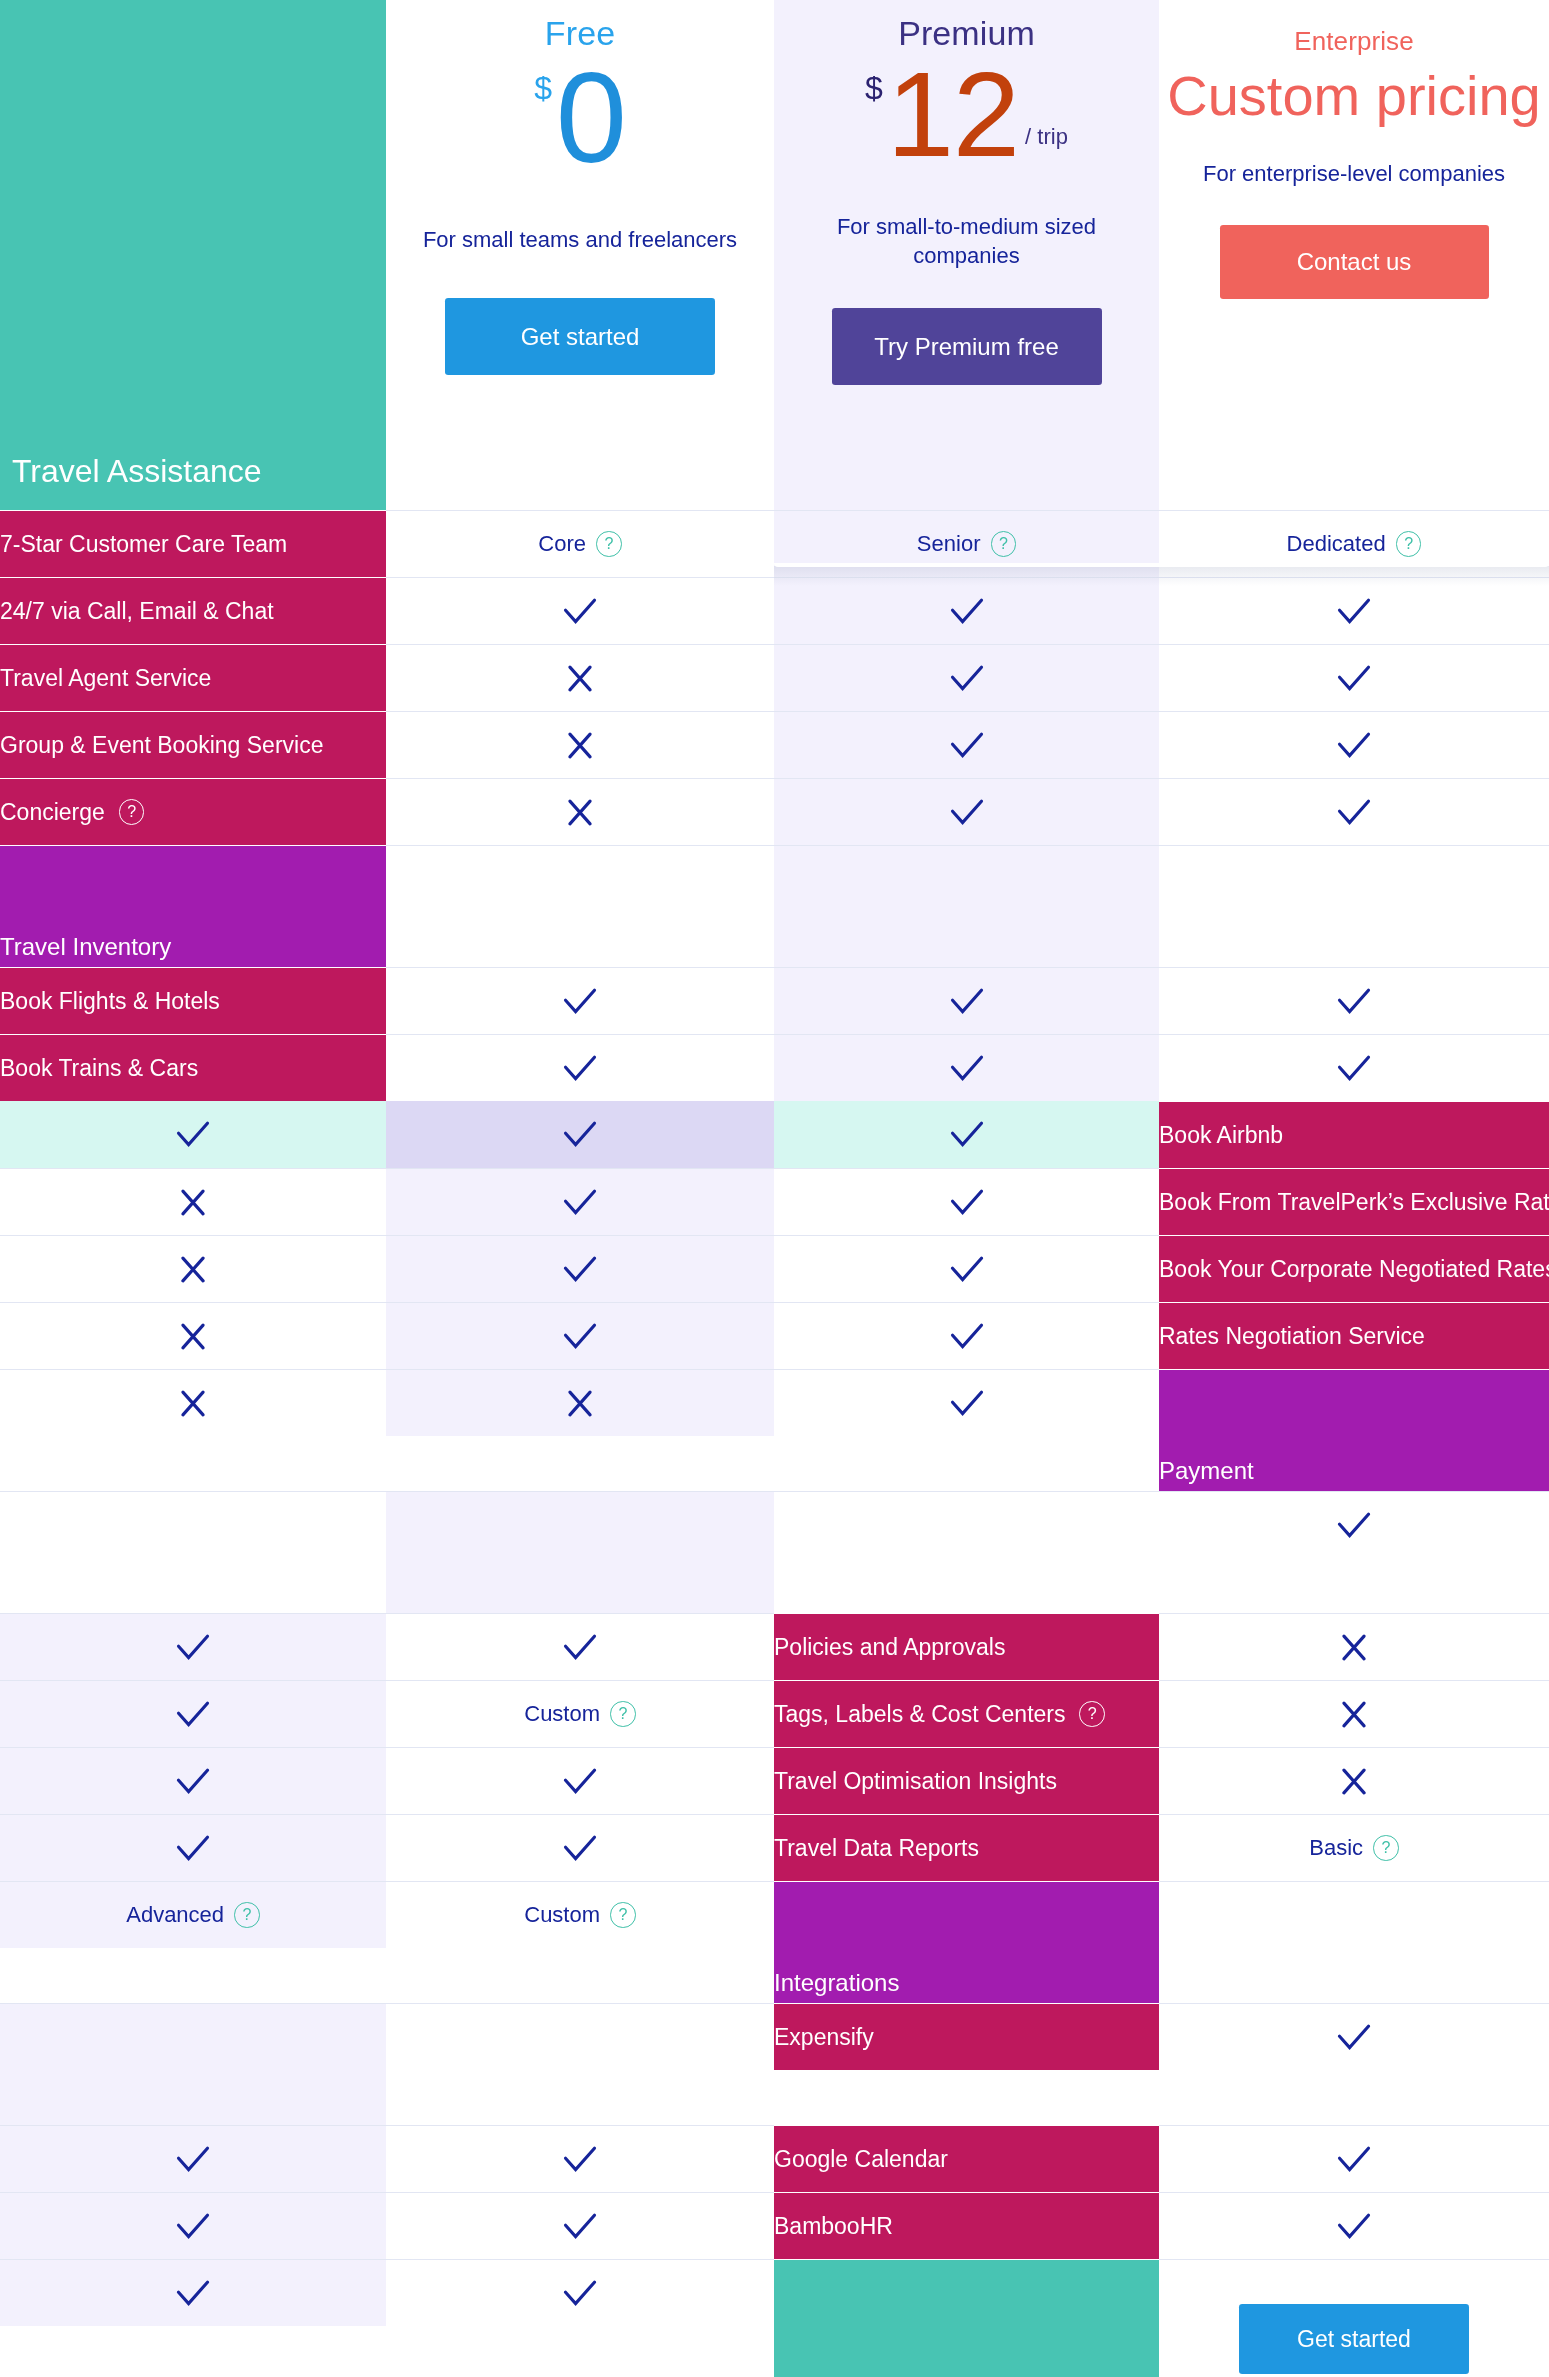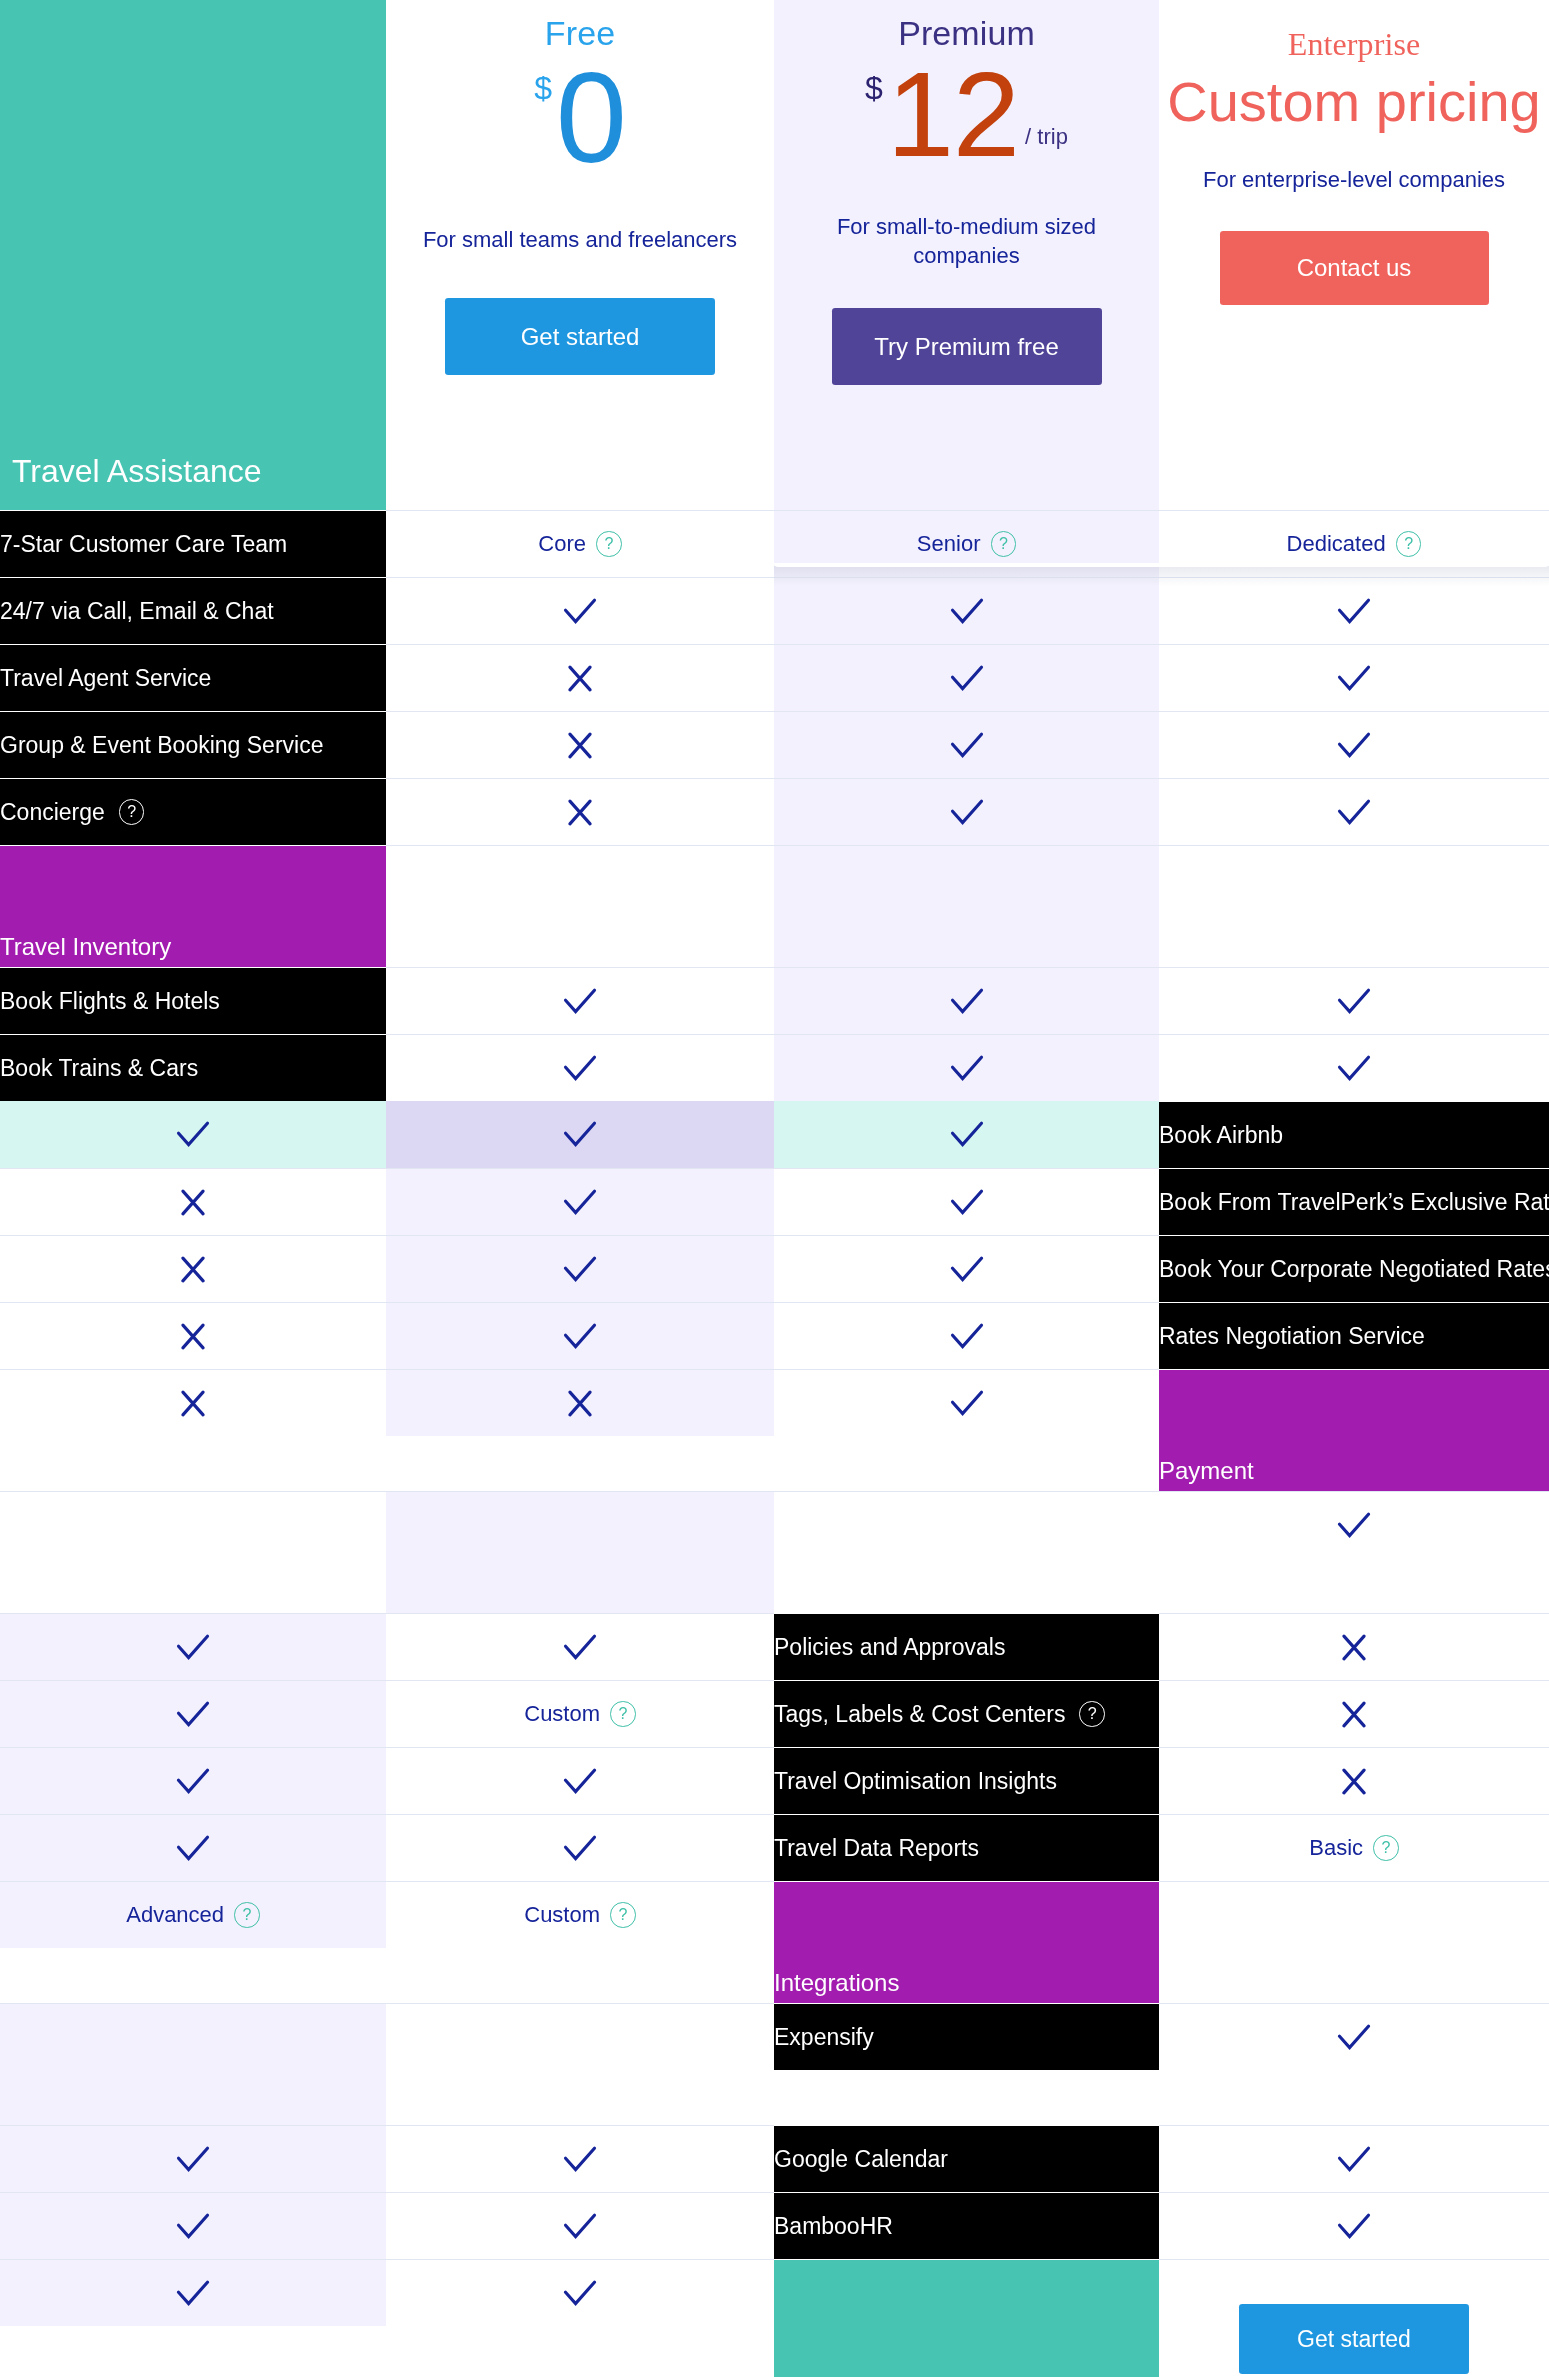--- a/index.html
+++ b/index.html
@@ -25,21 +25,21 @@
   .hdr-prem{background:#f3f1fd;}
   .hdr-ent{background:#ffffff;}
 
   .plan-inner{
     position:absolute;left:0;right:0;top:0;bottom:0;
     display:flex;flex-direction:column;align-items:center;
   }
   .plan-name{font-weight:400;letter-spacing:0.1px;}
   .free .plan-name{color:#29a3ec;font-size:34px;margin-top:14px;}
   .prem .plan-name{color:#3b3183;font-size:34px;margin-top:14px;}
-  .ent  .plan-name{color:#f0635c;font-size:32px;margin-top:25.5px;font-family:Liberation Serif, serif;}
+  .ent  .plan-name{color:#f0635c;font-size:26px;margin-top:25.5px;}
 
   .price-row{display:flex;align-items:flex-start;justify-content:center;
              margin-top:3.8px;line-height:1;}
   .currency{font-size:32px;font-weight:300;margin-top:15.3px;margin-right:3.8px;}
   .amount{font-weight:300;letter-spacing:-1.3px;}
   .free .currency{color:#29a3ec;}
   .free .amount{color:#1f8fdb;font-size:128px;line-height:.95;}
   .prem .currency{color:#2b2270;}
   .prem .amount{color:#c2410c;font-size:121px;line-height:.95;}
   .per{color:#3b3183;font-size:22px;font-weight:300;margin-top:69px;margin-left:6.4px;}
@@ -66,21 +66,21 @@
 
   
   .section-float{
     position:absolute;left:12px;bottom:0;width:386px;height:78px;
     background:#48c4b3;display:flex;align-items:center;
   }
 
   
   .cell{box-sizing:border-box;display:flex;align-items:center;}
   .c-feature{
-    background:#000000;color:#ffffff;font-size:23px;font-weight:300;
+    background:#be185d;color:#ffffff;font-size:23px;font-weight:300;
     padding-left:0;border-top:1.3px solid #ffffff;
   }
   .c-free{background:#ffffff;border-top:1.3px solid #e2e6f3;justify-content:center;}
   .c-prem{background:#f3f1fd;border-top:1.3px solid #e2e6f3;justify-content:center;}
   .c-ent {background:#ffffff;border-top:1.3px solid #e2e6f3;justify-content:center;}
 
   .rowh{height:67px;}
 
   
   .sec-feature{

